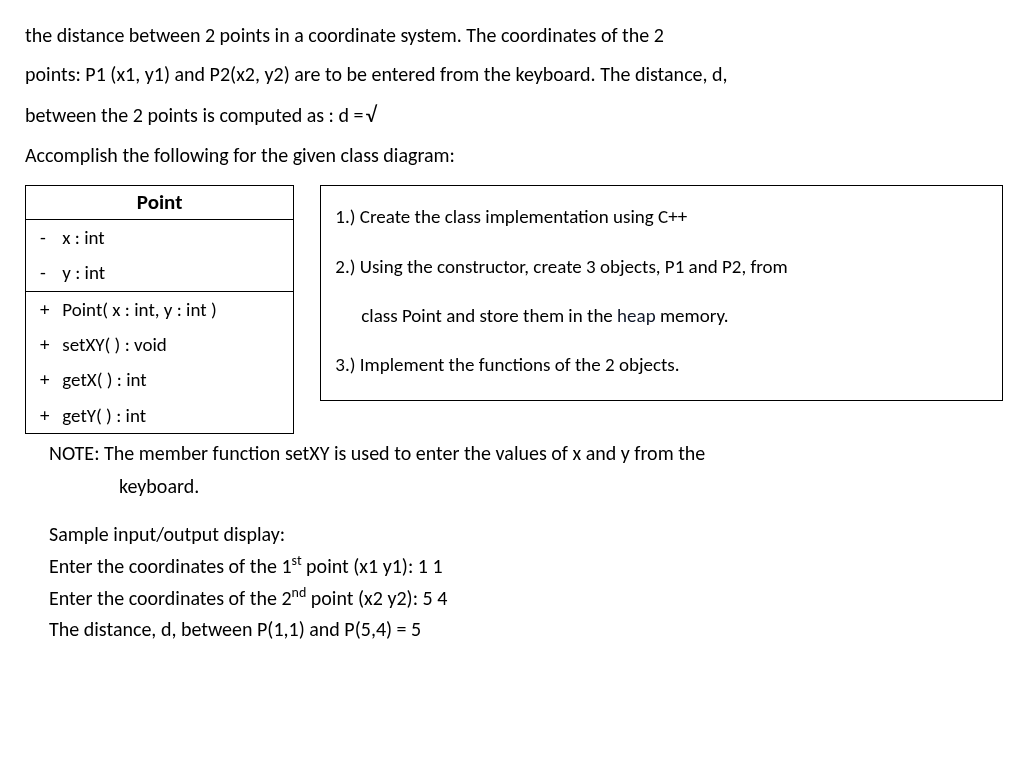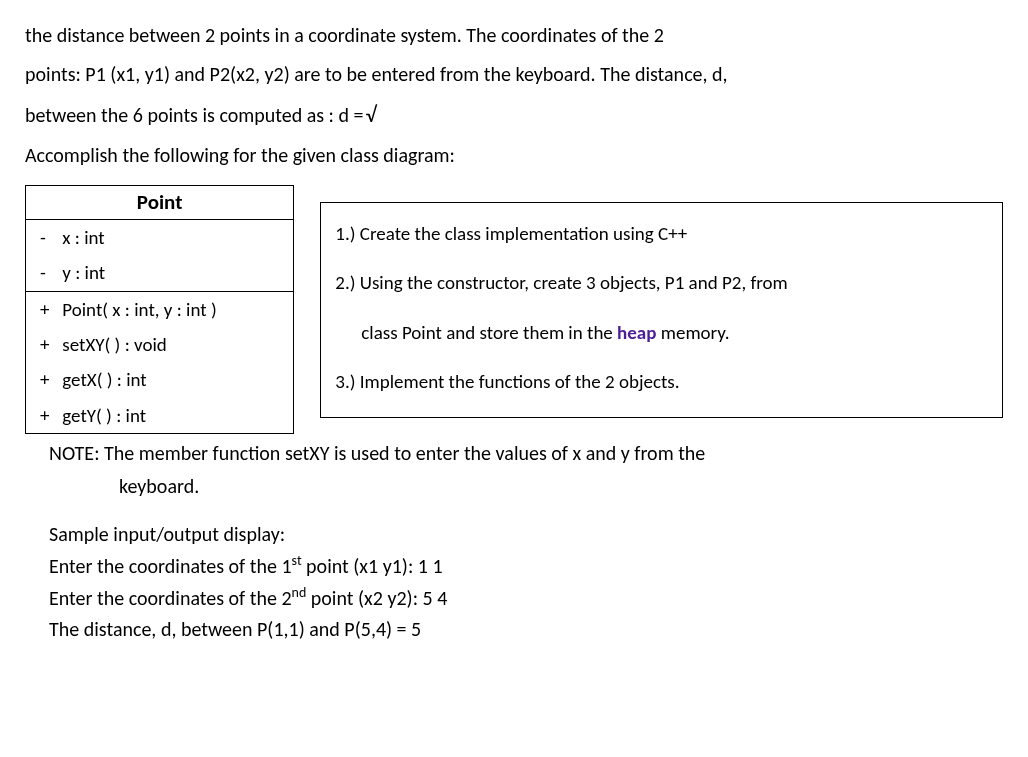--- a/index.html
+++ b/index.html
@@ -29,21 +29,21 @@
   }
   .overline {
     border-top: 1.4px solid #000;
     padding: 0 2px;
     font-family: 'Cambria Math', 'Times New Roman', serif;
     font-style: italic;
   }
   .content-row {
     display: flex;
     margin-top: 14px;
-    align-items: center;
+    align-items: flex-start;
     gap: 26px;
   }
   .uml-box {
     border-collapse: collapse;
     width: 285px;
   }
   .uml-box td {
     border: 1.5px solid #000;
     padding: 0;
   }
@@ -74,22 +74,22 @@
     margin-bottom: 20px;
     font-size: 19px;
   }
   .instr-line.indent {
     padding-left: 26px;
   }
   .instr-line:last-child {
     margin-bottom: 0;
   }
   .heap {
-    color: #4c1d95;
-    font-weight: bold;
+    color: #0f172a;
+    font-weight: normal;
   }
   .note-block {
     margin-top: 4px;
     padding-left: 24px;
   }
   .note-line {
     margin-bottom: 2px;
   }
   .note-indent {
     padding-left: 70px;
@@ -100,21 +100,21 @@
   }
   sup { font-size: 0.7em; }
 </style>
 </head>
 <body>
 
 <div>
   <div class="intro-para">the distance  between 2 points in a coordinate system.  The coordinates of the 2</div>
   <div class="intro-para">points: P1 (x1, y1) and P2(x2, y2) are to be entered from the keyboard. The distance, d,</div>
   <div class="intro-para formula-line">
-    <span>between the 6 points is computed as :   d = </span>
+    <span>between the 2 points is computed as :   d = </span>
     <span class="sqrt-symbol">√</span>
   </div>
   <div class="intro-para">Accomplish the following for the given class diagram:</div>
 </div>
 
 <div class="content-row">
 
   <table class="uml-box">
     <tbody>
         <tr>

